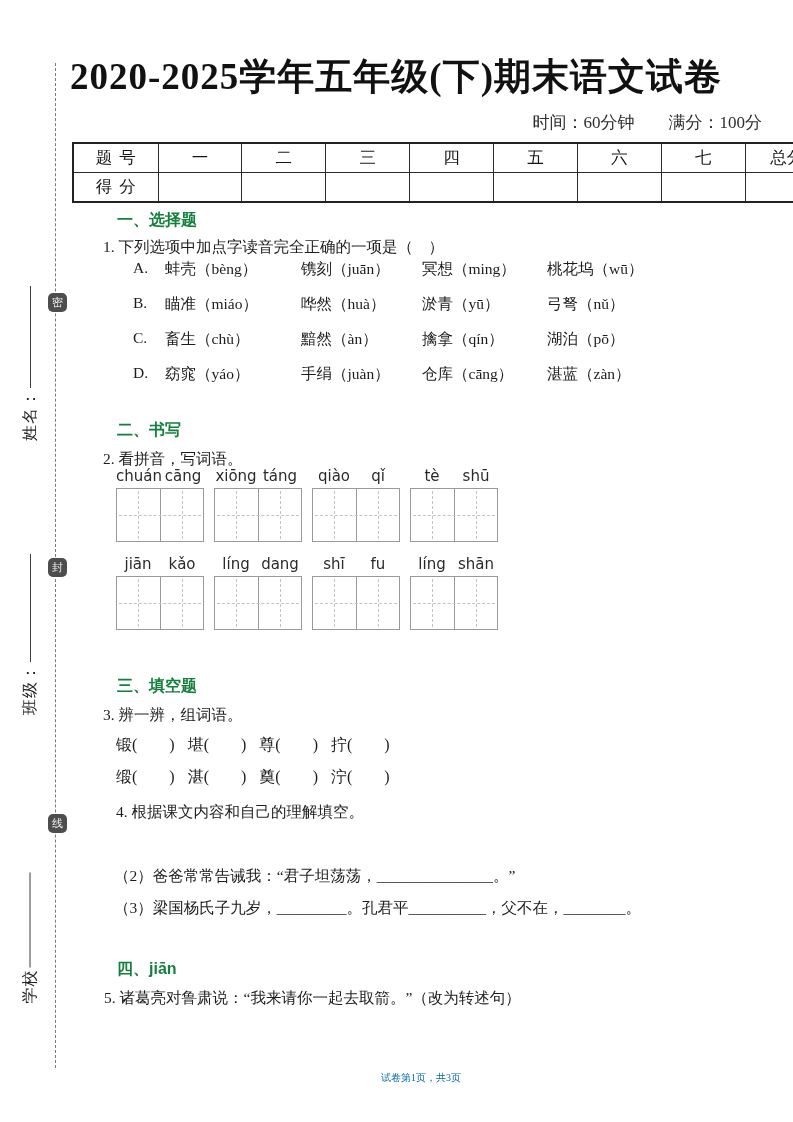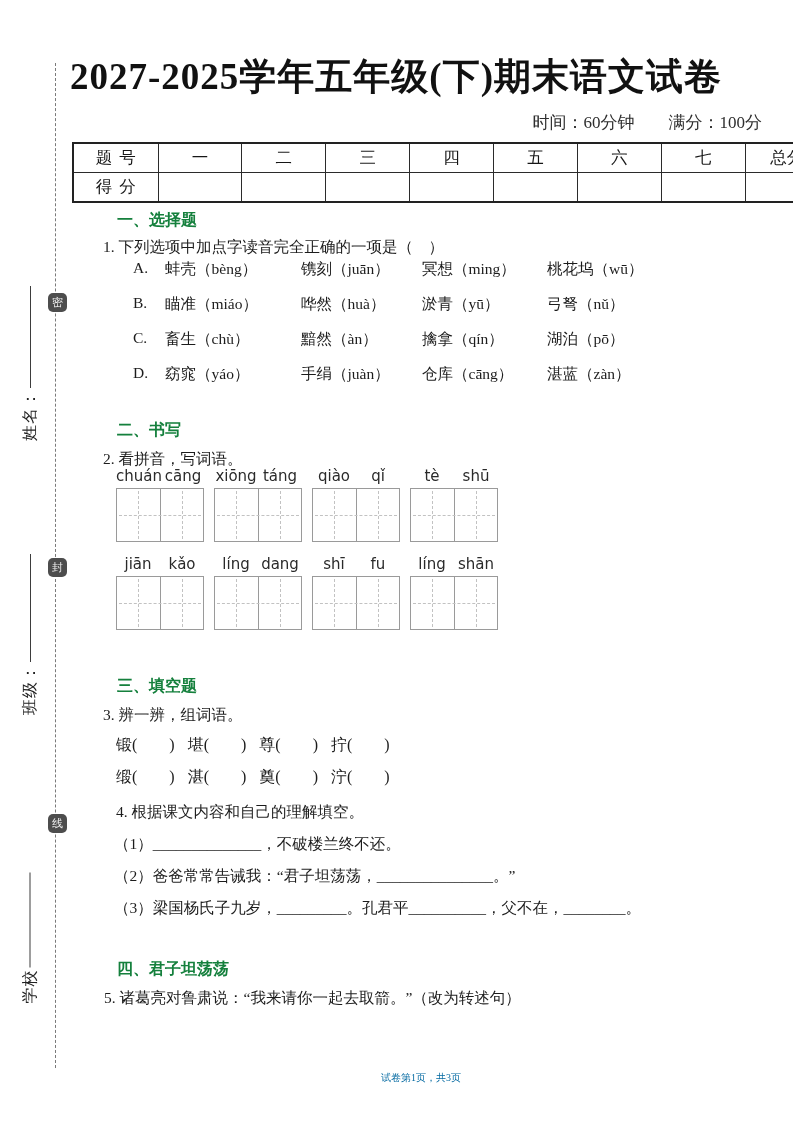--- a/index.html
+++ b/index.html
@@ -123,21 +123,21 @@
   </div>
   <div class="seal-label" style="left:-55px; top:619px; width:170px;">
     <span>班级：</span>
     <span class="blank-line" style="width:108px;"></span>
   </div>
   <div class="seal-label" style="left:-48px; top:915px; width:155px;">
     <span>学校</span>
     <span class="blank-line" style="width:95px;"></span>
   </div>
 
-  <div class="title">2027-2025学年五年级(下)期末语文试卷</div>
+  <div class="title">2020-2025学年五年级(下)期末语文试卷</div>
   <div class="meta">
     <span>时间：60分钟</span>
     <span>满分：100分</span>
   </div>
 
   <table class="score-table">
     <colgroup>
       <col style="width:85px;">
         <col>
         <col>
@@ -293,22 +293,21 @@
     <span>拧(　　)</span>
   </div>
   <div class="fill-row" style="top:767px;">
     <span>缎(　　)</span>
     <span>湛(　　)</span>
     <span>奠(　　)</span>
     <span>泞(　　)</span>
   </div>
 
   <div class="q-stem" style="top:802px; left:104px;margin-left:12px;">4. 根据课文内容和自己的理解填空。</div>
-  <div class="q-item" style="top:834px;">（1）______________，不破楼兰终不还。</div>
   <div class="q-item" style="top:866px;">（2）爸爸常常告诫我：“君子坦荡荡，_______________。”</div>
   <div class="q-item" style="top:898px;">（3）梁国杨氏子九岁，_________。孔君平__________，父不在，________。</div>
 
-  <div class="sec-heading" style="top:959px;">四、君子坦荡荡</div>
+  <div class="sec-heading" style="top:959px;">四、jiān</div>
   <div class="q-stem" style="top:988px; left:104px;">5. 诸葛亮对鲁肃说：“我来请你一起去取箭。”（改为转述句）</div>
 
   <div class="footer">试卷第1页，共3页</div>
 
 </div>
 
 </body></html>

